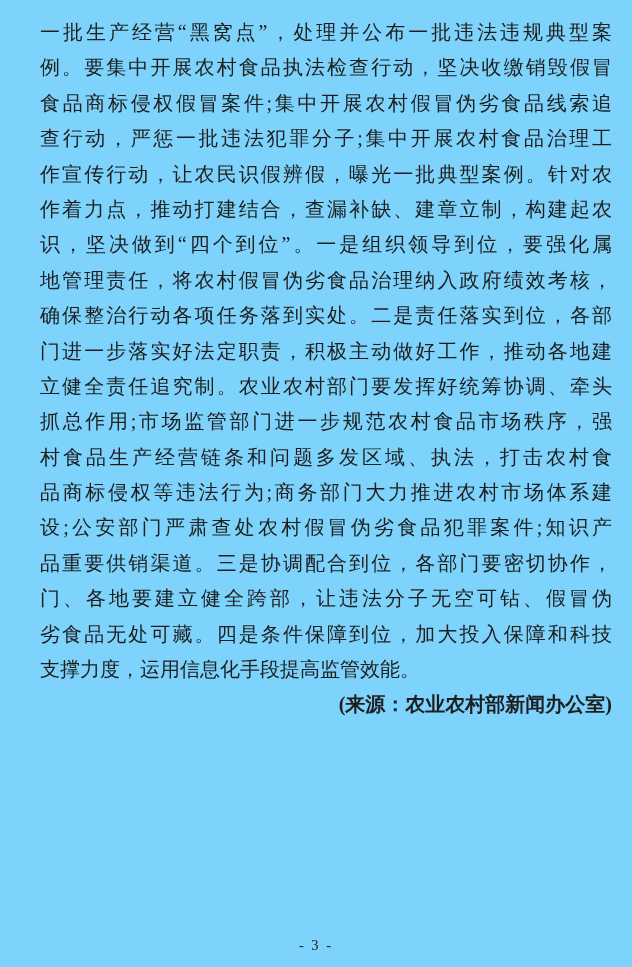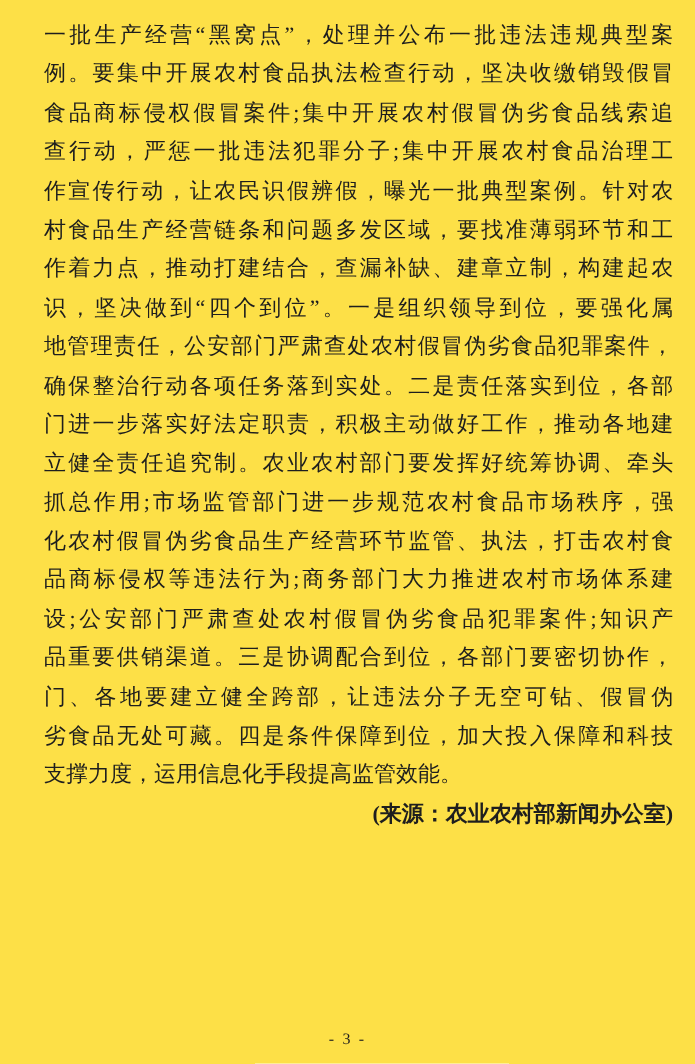--- a/index.html
+++ b/index.html
@@ -4,21 +4,21 @@
 <style>
   html, body {
     margin: 0;
     padding: 0;
     background: #ffffff;
   }
   .page {
     position: relative;
     width: 632px;
     height: 967px;
-    background: #fde047;
+    background: #7dd3fc;
     overflow: hidden;
     font-family: "Liberation Serif", serif;
     color: #1e1e1e;
   }
   .body-text {
     position: absolute;
     left: 40px;
     top: 15px;
     width: 572px;
     font-size: 20px;
@@ -64,30 +64,29 @@
 <body>
 
 <div class="page">
   <div class="body-text">
 
     <div class="ln">一批生产经营“黑窝点”，处理并公布一批违法违规典型案</div>
     <div class="ln">例。要集中开展农村食品执法检查行动，坚决收缴销毁假冒</div>
     <div class="ln">食品商标侵权假冒案件;集中开展农村假冒伪劣食品线索追</div>
     <div class="ln">查行动，严惩一批违法犯罪分子;集中开展农村食品治理工</div>
     <div class="ln">作宣传行动，让农民识假辨假，曝光一批典型案例。针对农</div>
-    <div class="ln">村食品生产经营链条和问题多发区域，要找准薄弱环节和工</div>
     <div class="ln">作着力点，推动打建结合，查漏补缺、建章立制，构建起农</div>
 
     <div class="ln">识，坚决做到“四个到位”。一是组织领导到位，要强化属</div>
-    <div class="ln">地管理责任，公安部门严肃查处农村假冒伪劣食品犯罪案件，</div>
+    <div class="ln">地管理责任，将农村假冒伪劣食品治理纳入政府绩效考核，</div>
     <div class="ln">确保整治行动各项任务落到实处。二是责任落实到位，各部</div>
     <div class="ln">门进一步落实好法定职责，积极主动做好工作，推动各地建</div>
     <div class="ln">立健全责任追究制。农业农村部门要发挥好统筹协调、牵头</div>
     <div class="ln">抓总作用;市场监管部门进一步规范农村食品市场秩序，强</div>
-    <div class="ln">化农村假冒伪劣食品生产经营环节监管、执法，打击农村食</div>
+    <div class="ln">村食品生产经营链条和问题多发区域、执法，打击农村食</div>
     <div class="ln">品商标侵权等违法行为;商务部门大力推进农村市场体系建</div>
     <div class="ln">设;公安部门严肃查处农村假冒伪劣食品犯罪案件;知识产</div>
     <div class="ln">品重要供销渠道。三是协调配合到位，各部门要密切协作，</div>
     <div class="ln">门、各地要建立健全跨部，让违法分子无空可钻、假冒伪</div>
     <div class="ln">劣食品无处可藏。四是条件保障到位，加大投入保障和科技</div>
     <div class="ln para-end">支撑力度，运用信息化手段提高监管效能。</div>
 
     <div class="ln source-ln">(来源：农业农村部新闻办公室)</div>
   </div>
 

